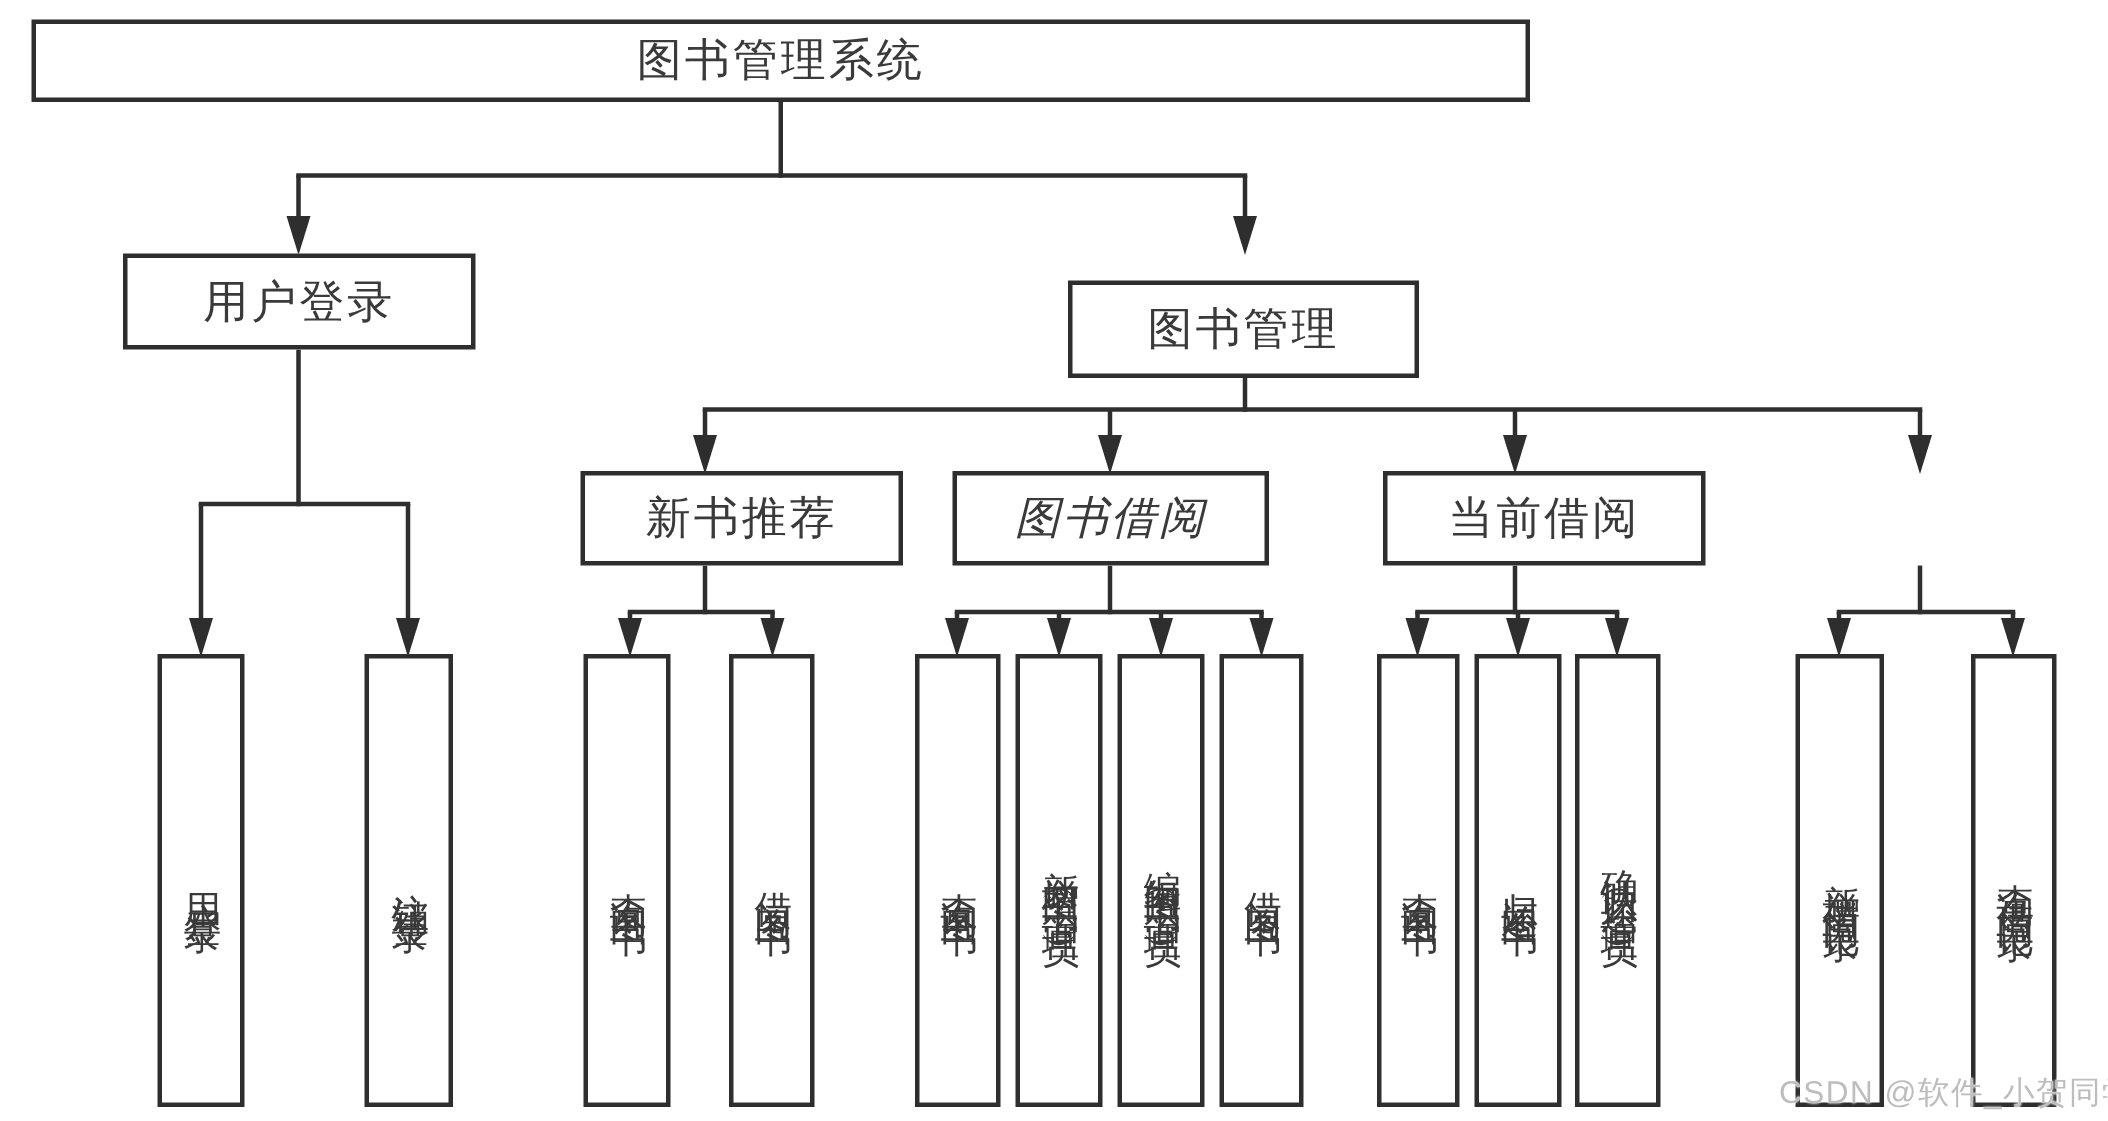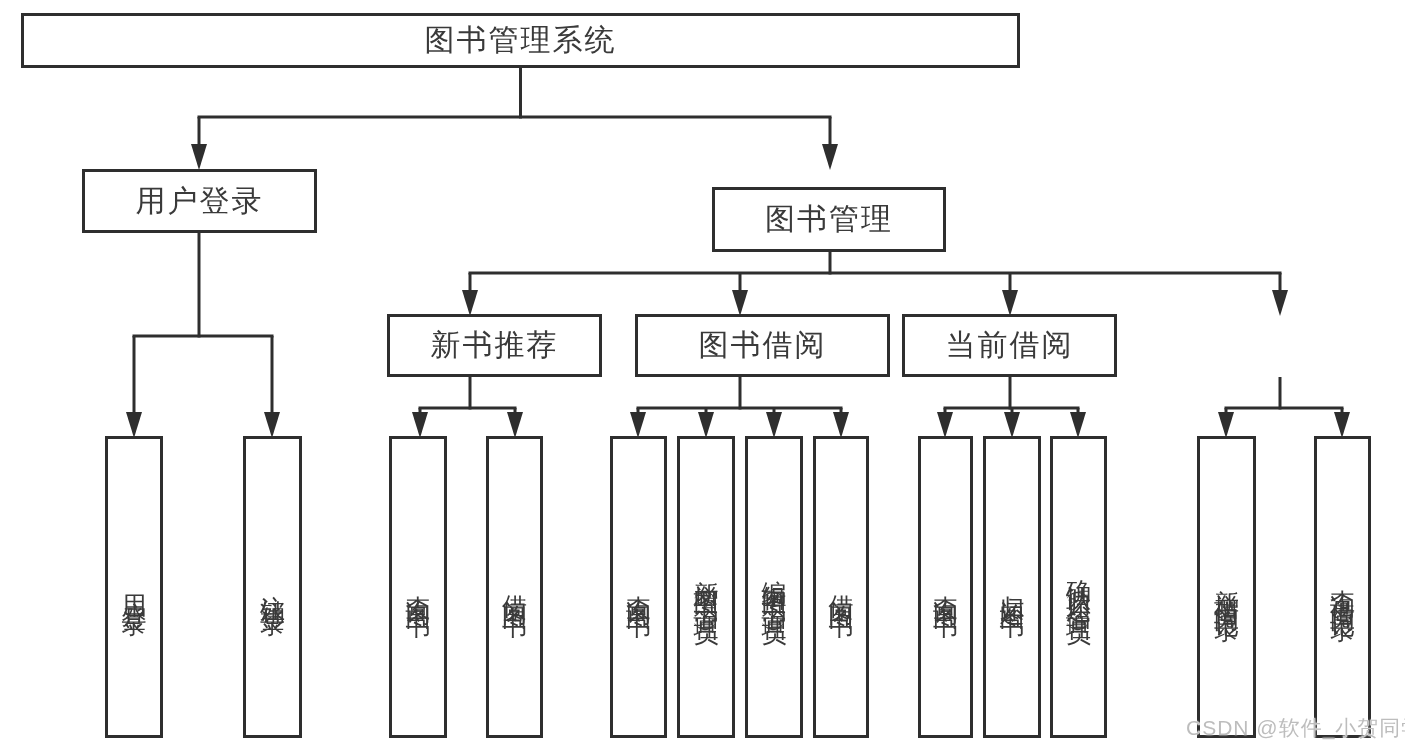--- a/index.html
+++ b/index.html
@@ -94,24 +94,24 @@
   <div class="node" style="left:82px;top:169px;width:235px;height:64px;">
     <span class="hlabel">用户登录</span>
   </div>
   <div class="node" style="left:712px;top:169px;width:234px;height:65px;margin-top:18px;">
     <span class="hlabel">图书管理</span>
   </div>
 
   <div class="node" style="left:363px;top:314px;width:215px;height:63px;margin-left:24px;">
     <span class="hlabel">新书推荐</span>
   </div>
-  <div class="node" style="left:635px;top:314px;width:255px;height:63px;">
+  <div class="node" style="left:635px;top:314px;width:211px;height:63px;font-style:italic;">
     <span class="hlabel">图书借阅</span>
   </div>
-  <div class="node" style="left:902px;top:314px;width:215px;height:63px;">
+  <div class="node" style="left:922px;top:314px;width:215px;height:63px;">
     <span class="hlabel">当前借阅</span>
   </div>
 
   <div class="node" style="left:105px;top:436px;width:58px;height:302px;">
     <span class="vlabel">用户登录</span>
   </div>
   <div class="node" style="left:243px;top:436px;width:59px;height:302px;">
     <span class="vlabel">注销登录</span>
   </div>
 

